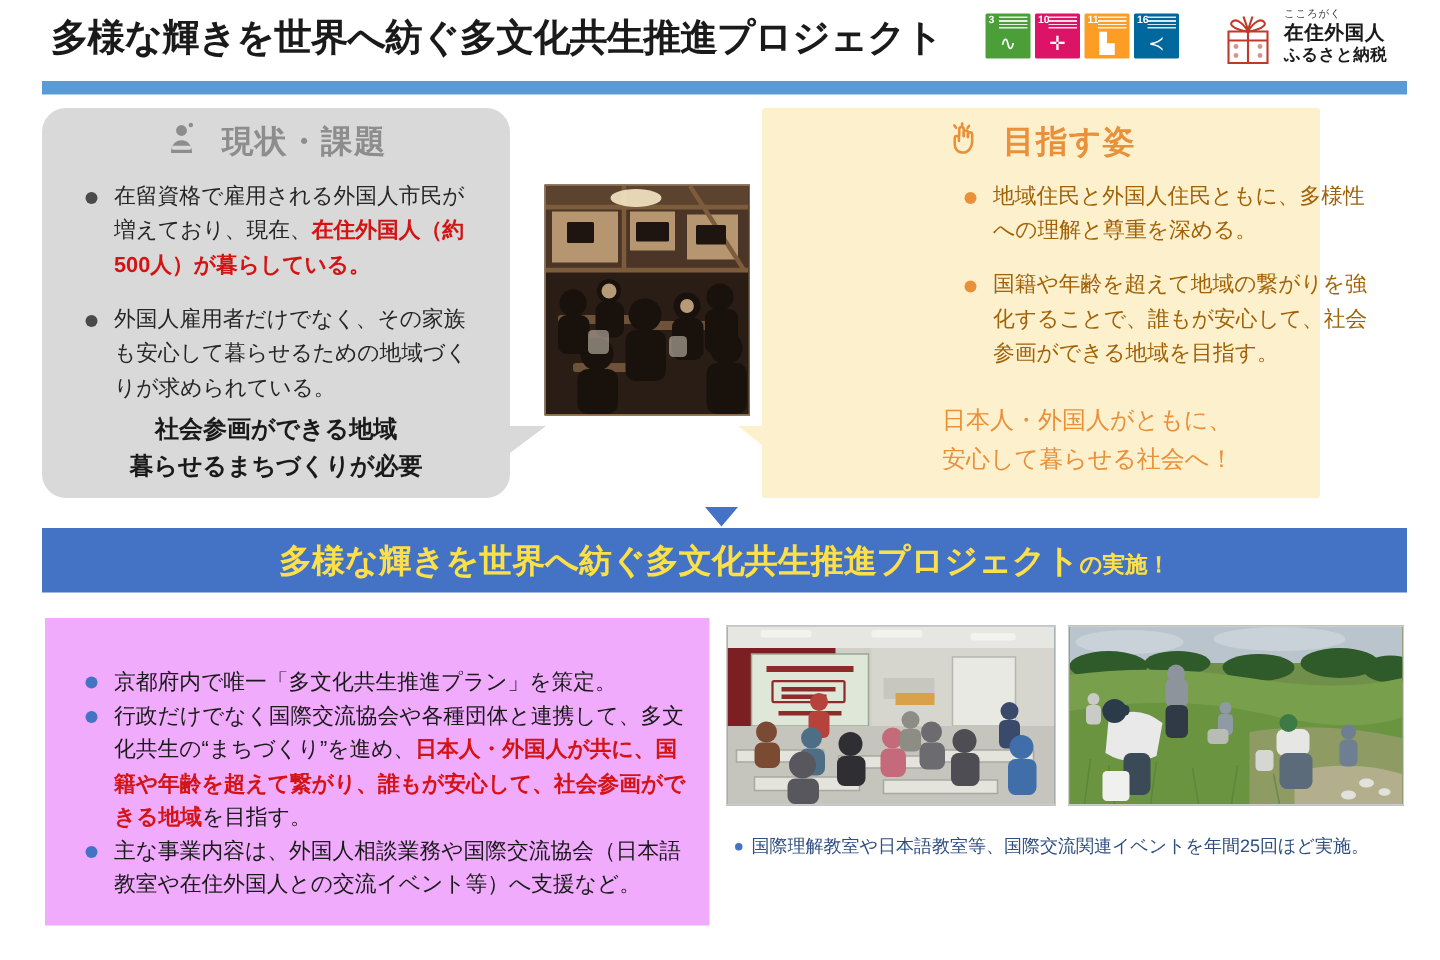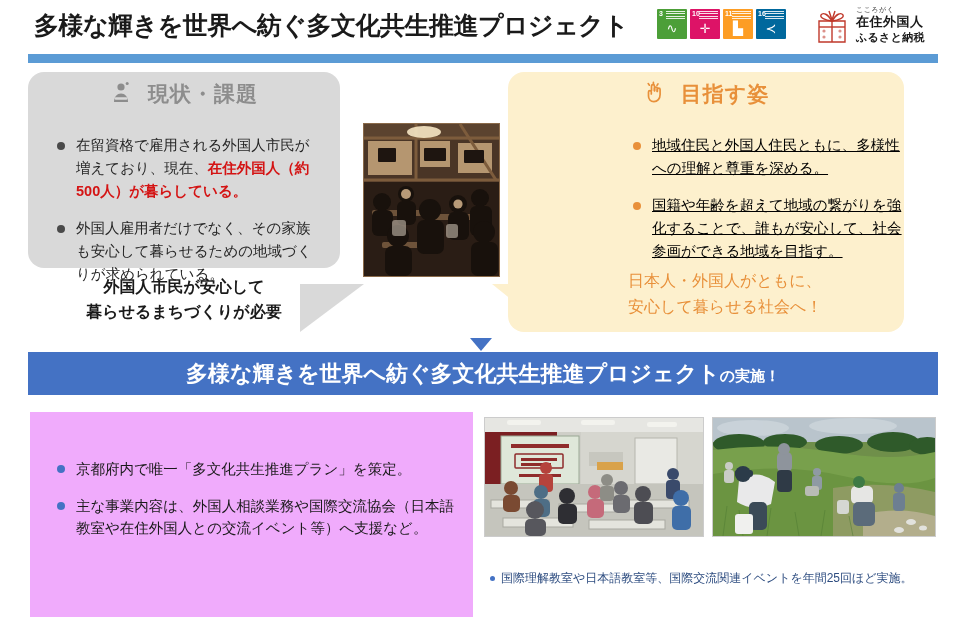--- a/index.html
+++ b/index.html
@@ -126,21 +126,21 @@
     height: 9px;
     background: #5b9bd5;
   }
 
   
   .panel-gray {
     position: absolute;
     left: 28px;
     top: 72px;
     width: 312px;
-    height: 196px;
+    height: 260px;
     background: #d9d9d9;
     border-radius: 16px;
   }
   .panel-gray-tail {
     position: absolute;
     left: 300px;
     top: 284px;
     width: 64px;
     height: 48px;
     background: #d9d9d9;
@@ -164,22 +164,21 @@
   }
 
   
   .panel-orange {
     position: absolute;
     left: 508px;
     top: 72px;
     width: 372px;
     height: 260px;
     background: #fdf0cd;
-    border-radius: 16px;
-    padding-left: 24px;
+    border-radius: 2px;
   }
   .panel-orange-tail {
     position: absolute;
     left: 492px;
     top: 284px;
     width: 60px;
     height: 48px;
     background: #fdf0cd;
     clip-path: polygon(100% 0, 100% 100%, 0 0);
   }
@@ -202,21 +201,20 @@
   
   ul.blist {
     list-style: none;
     margin: 0;
     padding: 0;
   }
   ul.blist > li {
     position: relative;
     padding-left: 24px;
     margin-bottom: 13px;
-    margin-top: 14px;
   }
   ul.blist > li::before {
     content: "";
     position: absolute;
     left: 5px;
     top: 8px;
     width: 8px;
     height: 8px;
     border-radius: 50%;
     background: #4a4a4a;
@@ -243,27 +241,26 @@
     top: 202px;
     text-align: center;
     font-size: 16px;
     font-weight: bold;
     line-height: 25px;
     color: #1a1a1a;
   }
 
   .orange-body {
     position: absolute;
-    left: 120px;
+    left: 130px;
     top: 48px;
     width: 285px;
     font-size: 14.5px;
     line-height: 23px;
-    color: #000000;
-    text-decoration: underline;
+    color: #a16207;
   }
   .orange-closing {
     position: absolute;
     left: 120px;
     top: 196px;
     width: 300px;
     font-size: 16px;
     font-weight: normal;
     line-height: 26px;
     color: #e8903a;
@@ -288,21 +285,21 @@
     top: 352px;
     width: 910px;
     height: 43px;
     background: #4472c4;
   }
   .banner-text {
     position: absolute;
     left: 0; right: 0;
     top: 7px;
     text-align: center;
-    color: #ffffff;
+    color: #fde047;
     font-size: 22px;
     font-weight: bold;
     letter-spacing: 0px;
     line-height: 30px;
     white-space: nowrap;
   }
   .banner-text .small {
     font-size: 15px;
     font-weight: bold;
   }
@@ -452,21 +449,21 @@
         <li>
           <span>在留資格で雇用される外国人市民が増えており、現在、</span><span class="red-em">在住外国人（約500人）が暮らしている。</span>
         </li>
         <li>
           <span>外国人雇用者だけでなく、その家族も安心して暮らせるための地域づくりが求められている。</span>
         </li>
       </ul>
     </div>
 
     <div class="gray-closing">
-      <div>外国人市民が安心して</div>
+      <div>社会参画ができる地域</div>
       <div>暮らせるまちづくりが必要</div>
     </div>
   </div>
 
   <div class="panel-orange-tail"></div>
   <div class="panel-orange">
     <div class="orange-head">
       <svg class="orange-head-icon" width="24" height="24" viewBox="0 0 24 24">
         <g fill="none" stroke="#e8903a" stroke-width="1.7" stroke-linejoin="round" stroke-linecap="round">
           <path d="M8.5 9.5 V5.2 a1.5 1.5 0 0 1 3 0 V9.5"></path>
@@ -559,20 +556,23 @@
     </div>
   </div>
 
   <div class="panel-blue">
     <div class="blue-body">
       <ul class="blist blue">
         <li>
           <span>京都府内で唯一「多文化共生推進プラン」を策定。</span>
         </li>
         <li>
+          <span>行政だけでなく国際交流協会や各種団体と連携して、多文化共生の“まちづくり”を進め、</span><span class="red-em">日本人・外国人が共に、国籍や年齢を超えて繋がり、誰もが安心して、社会参画ができる地域</span><span>を目指す。</span>
+        </li>
+        <li>
           <span>主な事業内容は、外国人相談業務や国際交流協会（日本語教室や在住外国人との交流イベント等）へ支援など。</span>
         </li>
       </ul>
     </div>
   </div>
 
   <div class="photo-seminar">
     <svg width="218" height="118" viewBox="0 0 218 118" preserveAspectRatio="none">
       <rect width="218" height="118" fill="#cfcfc8"></rect>
       <rect x="0" y="0" width="218" height="14" fill="#e6e6e2"></rect>

